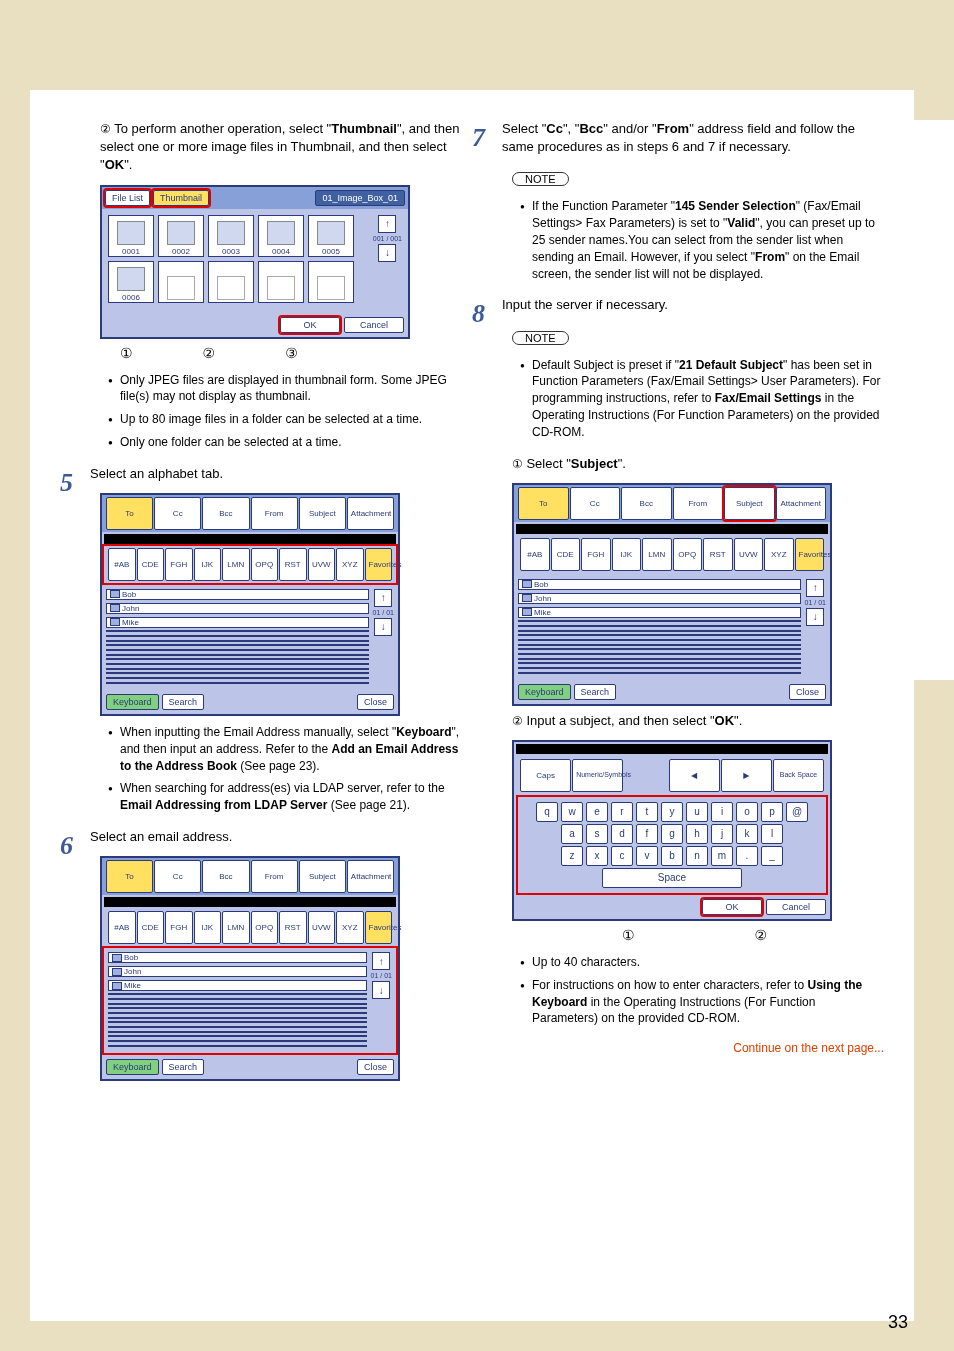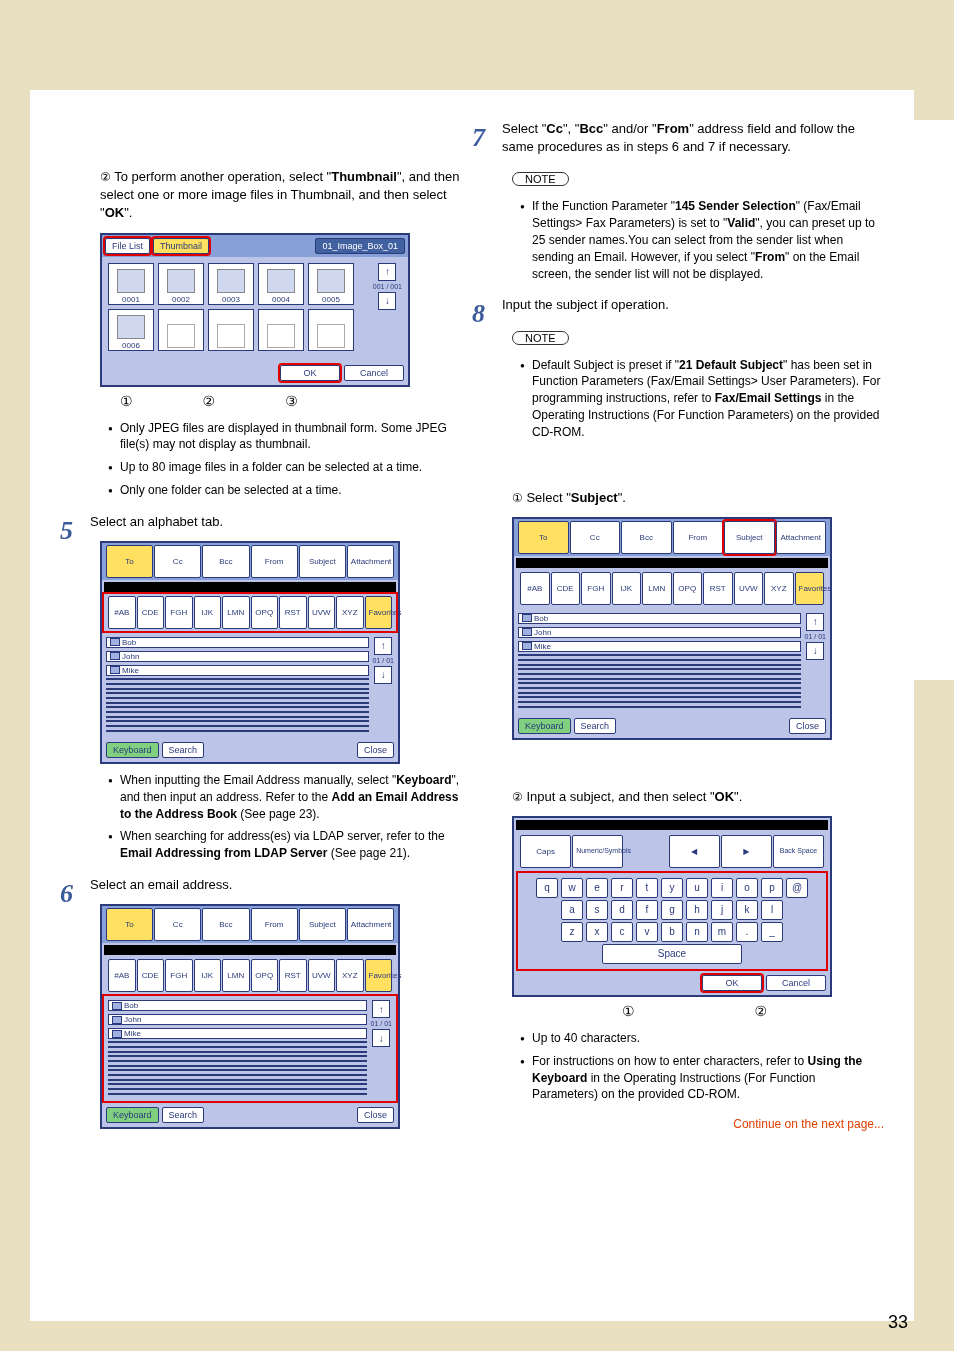--- a/index.html
+++ b/index.html
@@ -52,21 +52,21 @@
   .step-num {
     font-family: Georgia, "Times New Roman", serif;
     font-style: italic;
     font-size: 26px;
     color: #3a5a9a;
     font-weight: bold;
     position: absolute;
     margin-left: -30px;
   }
   .step-text { margin-bottom: 10px; line-height: 1.4; }
-  .indent { margin-left: 10px; margin-top: 48px; }
+  .indent { margin-left: 10px; }
   .circ-num {
     display: inline-block;
     font-size: 12px;
   }
   .bullet-list { list-style: none; margin: 8px 0 14px 18px; }
   .bullet-list li { position: relative; padding-left: 12px; line-height: 1.4; margin-bottom: 6px; font-size: 12px;}
   .bullet-list li::before { content: "●"; position: absolute; left: 0; font-size: 8px; top: 3px; }
   .note-badge {
     display: inline-block;
     border: 1px solid #333;
@@ -397,21 +397,21 @@
       <span>Select "</span><b>Cc</b><span>", "</span><b>Bcc</b><span>" and/or "</span><b>From</b><span>" address field and follow the same procedures as in steps 6 and 7 if necessary.</span>
     </p>
 
     <div class="note-badge">NOTE</div>
     <ul class="bullet-list">
       <li><span>If the Function Parameter "</span><b>145 Sender Selection</b><span>" (Fax/Email Settings&gt; Fax Parameters) is set to "</span><b>Valid</b><span>", you can preset up to 25 sender names.You can select from the sender list when sending an Email. However, if you select "</span><b>From</b><span>" on the Email screen, the sender list will not be displayed.</span></li>
     </ul>
 
     <p class="step-text">
       <span class="step-num">8</span>
-      <span>Input the subject if operation.</span>
+      <span>Input the server if necessary.</span>
     </p>
 
     <div class="note-badge">NOTE</div>
     <ul class="bullet-list">
       <li><span>Default Subject is preset if "</span><b>21 Default Subject</b><span>" has been set in Function Parameters (Fax/Email Settings&gt; User Parameters). For programming instructions, refer to </span><b>Fax/Email Settings</b><span> in the Operating Instructions (For Function Parameters) on the provided CD-ROM.</span></li>
     </ul>
 
     <p class="step-text indent">
       <span class="circ-num">①</span>
       <span>Select "</span><b>Subject</b><span>".</span>

